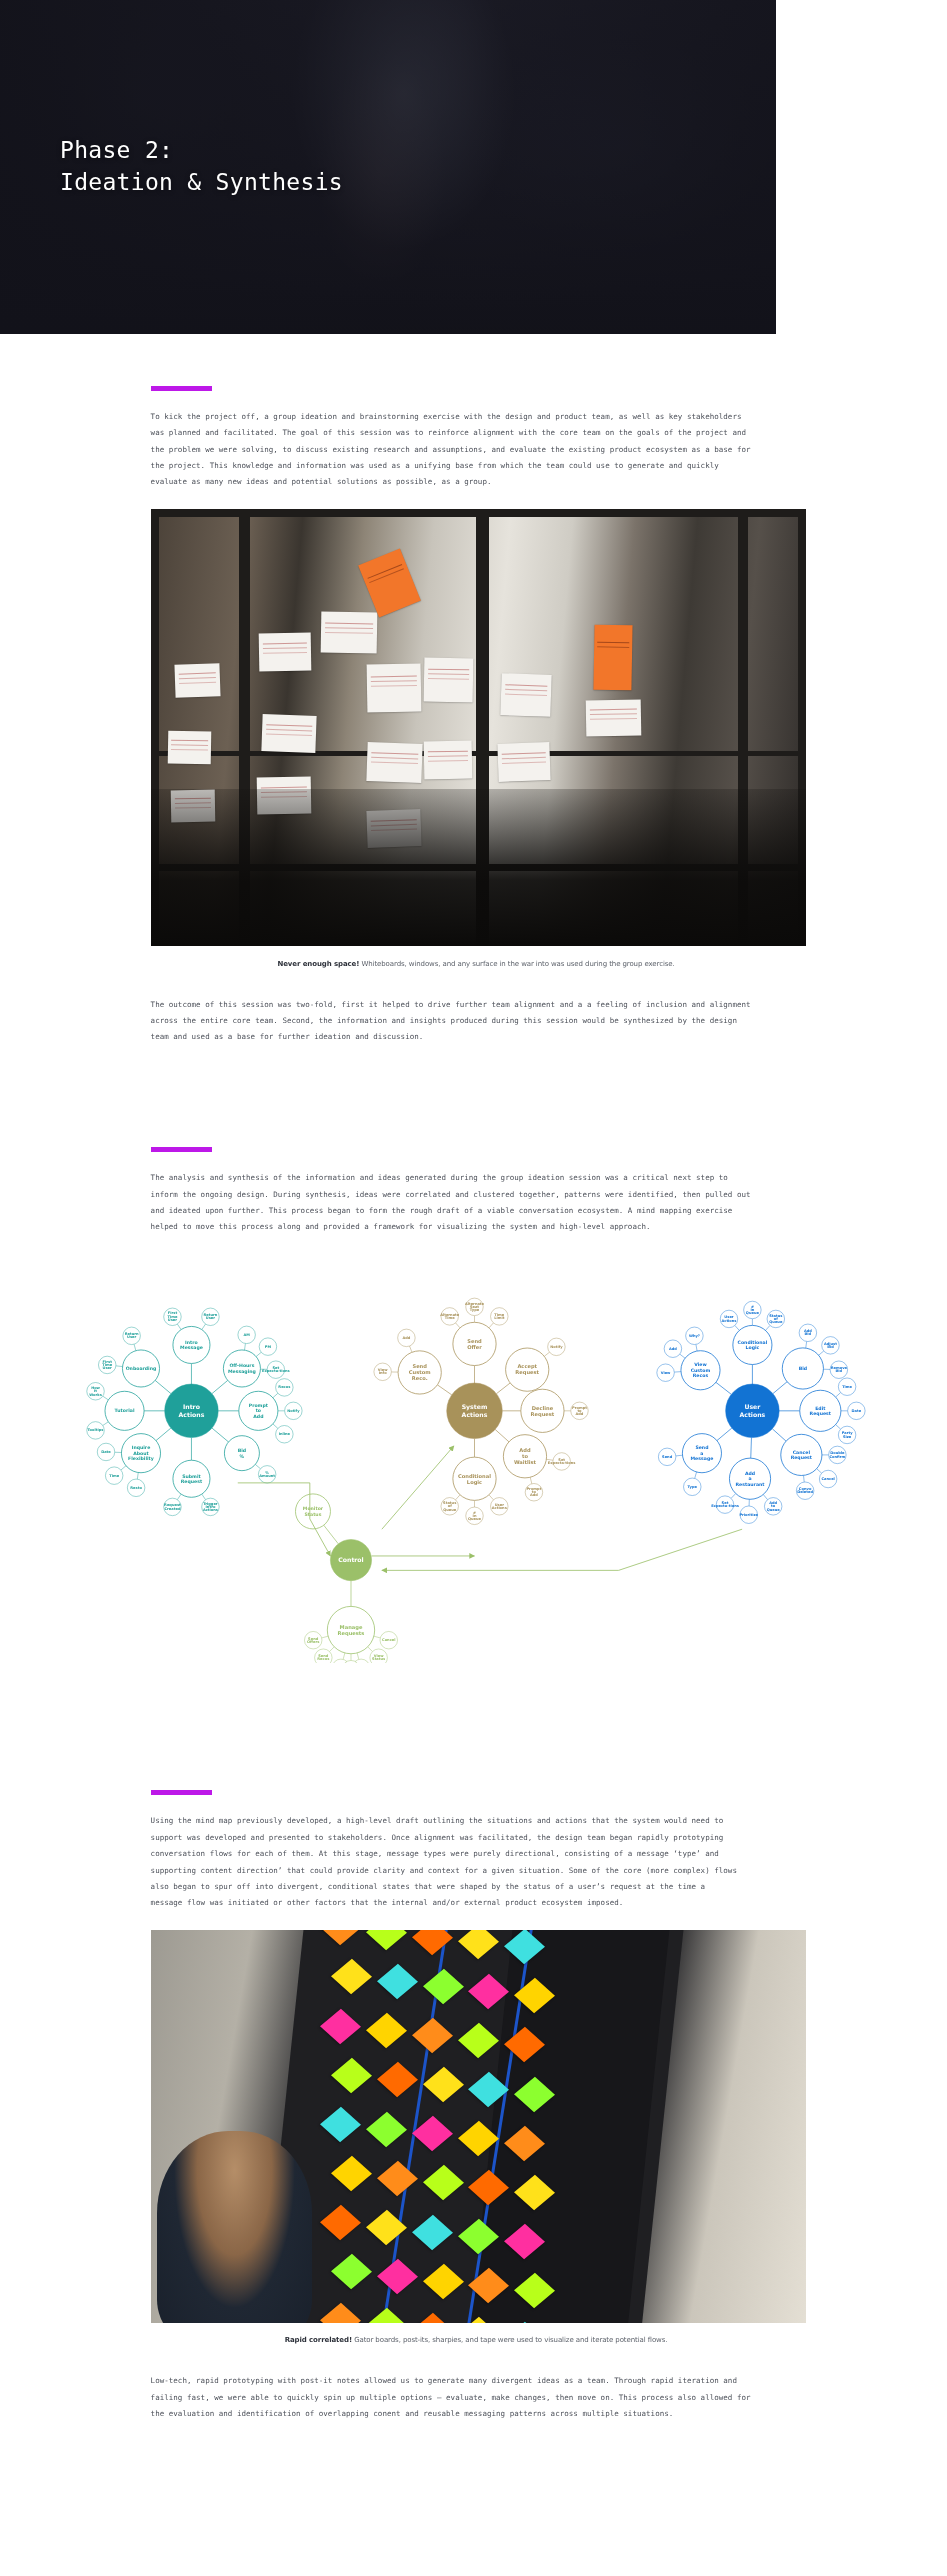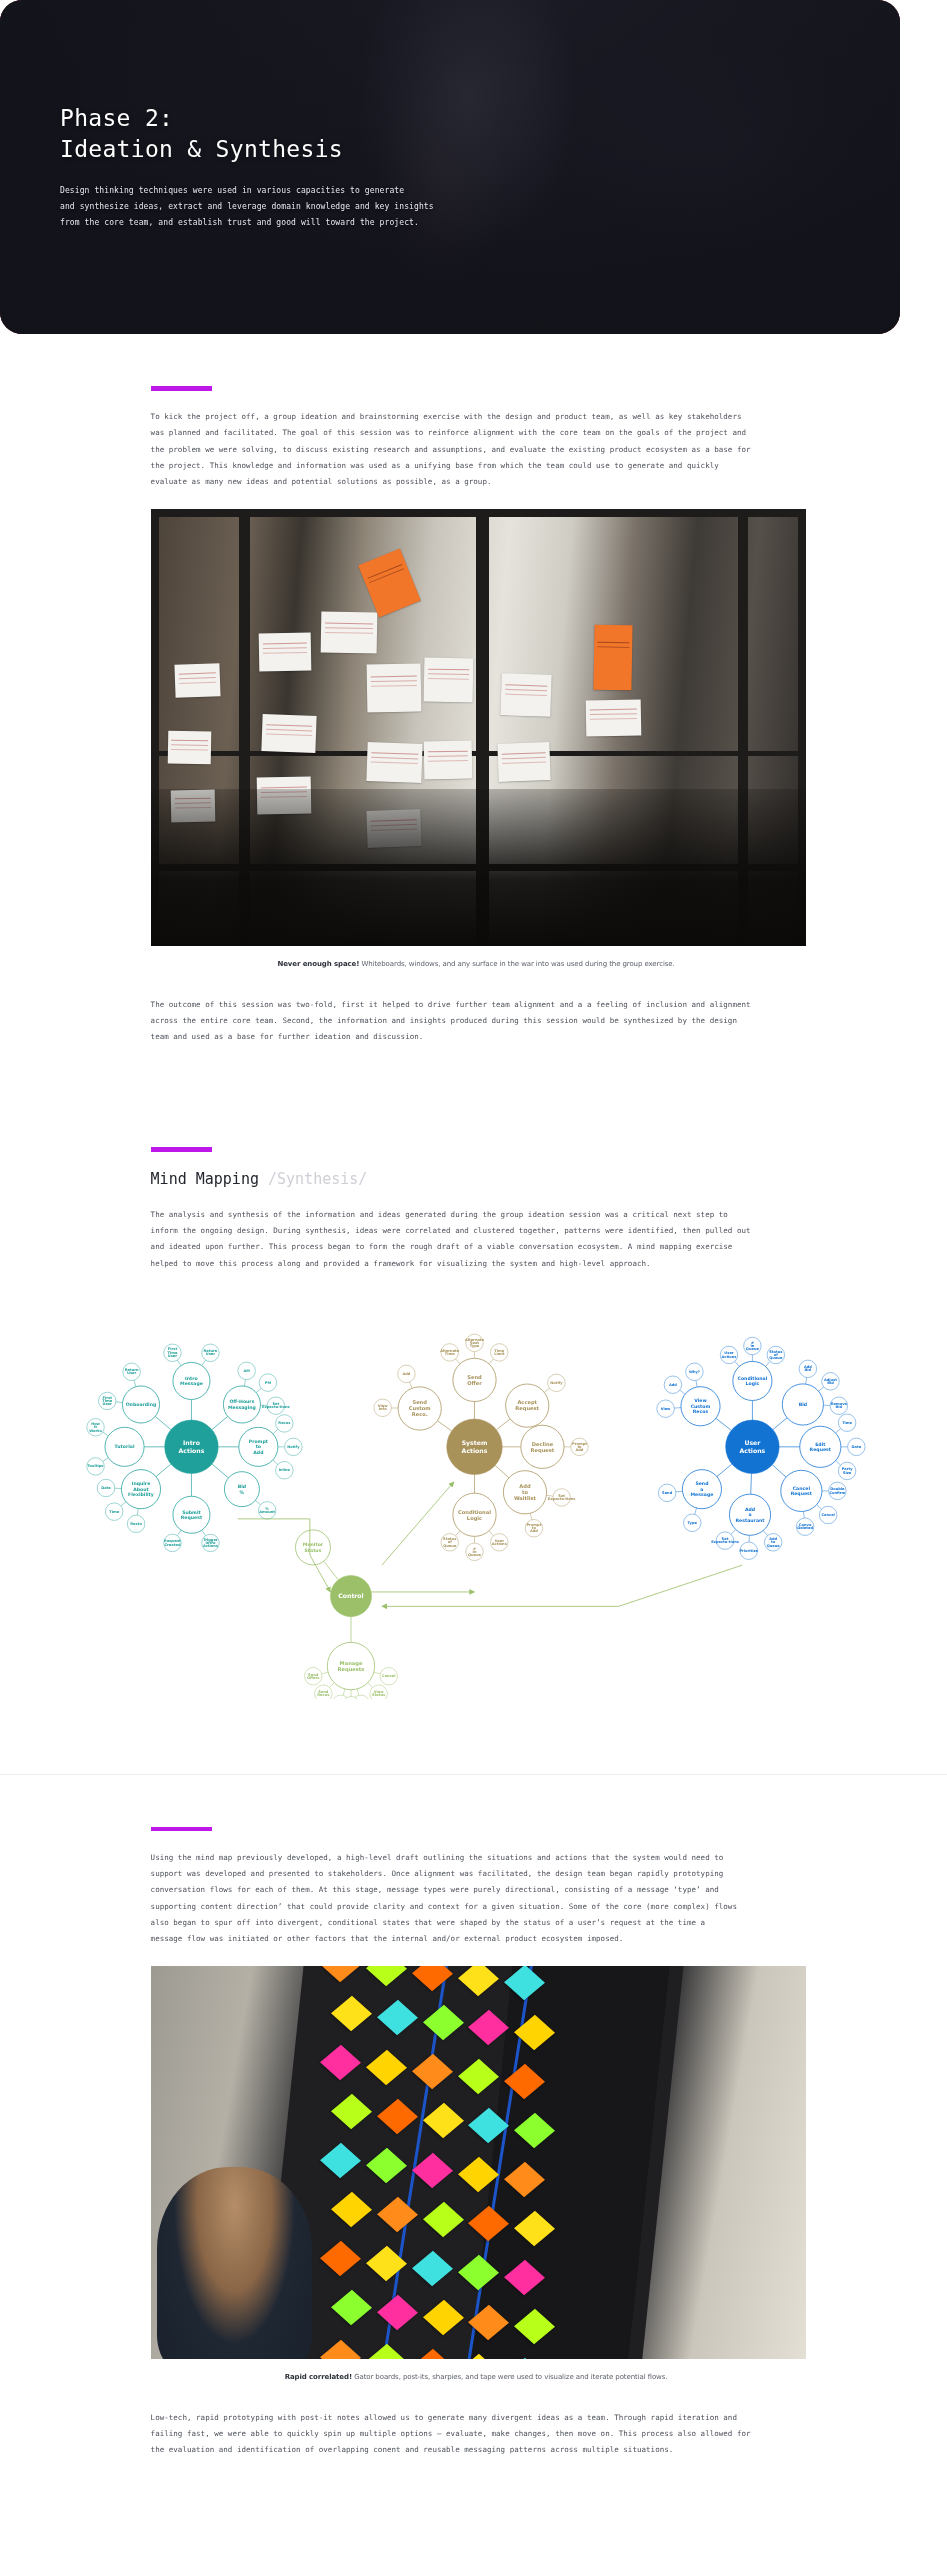--- a/index.html
+++ b/index.html
@@ -7,22 +7,22 @@
   html,body{width:948px;}
   body{
     font-family:"DejaVu Sans Mono","Liberation Mono",monospace;
     background:#ffffff;color:#3a3f4a;
     -webkit-font-smoothing:antialiased;
   }
   .page{width:948px;position:relative;overflow:hidden;}
 
   
   .hero{
-    position:relative;width:900px;height:334px;
-    background:#b91c1c;overflow:hidden;border-radius:22px;
+    position:relative;width:776px;height:334px;
+    background:#b91c1c;overflow:hidden;
   }
   .hero-photo{
     position:absolute;inset:0;
     background:
       radial-gradient(ellipse 155px 216px at 52% 28%, rgba(150,158,180,.30), rgba(150,158,180,0) 72%),
       radial-gradient(ellipse 93px 165px at 49% 52%, rgba(120,95,95,.18), rgba(0,0,0,0) 70%),
       radial-gradient(ellipse 216px 155px at 80% 44%, rgba(90,96,120,.10), rgba(0,0,0,0) 70%),
       radial-gradient(ellipse 134px 134px at 18% 30%, rgba(80,86,110,.10), rgba(0,0,0,0) 70%),
       linear-gradient(180deg,#23232f 0%,#1d1d28 45%,#171720 78%,#121219 100%);
     filter:blur(0px);
@@ -122,23 +122,20 @@
 <body>
 
 <div class="page">
 
   <header class="hero">
     <div class="hero-photo"></div>
     <div class="hero-shade"></div>
     <div class="hero-inner">
       <h1 class="hero-title">Phase 2:
 Ideation &amp; Synthesis</h1>
-      <p class="hero-sub">Design thinking techniques were used in various capacities to generate
-and synthesize ideas, extract and leverage domain knowledge and key insights
-from the core team, and establish trust and good will toward the project.</p>
     </div>
   </header>
 
   <section class="section sec-pad-top">
     <div class="wrap">
       <div class="accent-bar"></div>
       <p class="body-copy">To kick the project off, a group ideation and brainstorming exercise with the design and product team, as well as key stakeholders was planned and facilitated. The goal of this session was to reinforce alignment with the core team on the goals of the project and the problem we were solving, to discuss existing research and assumptions, and evaluate the existing product ecosystem as a base for the project. This knowledge and information was used as a unifying base from which the team could use to generate and quickly evaluate as many new ideas and potential solutions as possible, as a group.</p>
 
       <figure class="figure">
         <div class="photo photo-1">
@@ -179,24 +176,20 @@
 
       <p class="body-copy after-copy">The outcome of this session was two-fold, first it helped to drive further team alignment and a a feeling of inclusion and alignment across the entire core team. Second, the information and insights produced during this session would be synthesized by the design team and used as a base for further ideation and discussion.</p>
       <div class="sec-bottom"></div>
     </div>
   </section>
   <div class="divider"></div>
 
   <section class="section sec-pad-top">
     <div class="wrap">
       <div class="accent-bar"></div>
-      <h2 class="sec-head">
-        <span>Mind Mapping</span>
-        <span class="tag">/Synthesis/</span>
-      </h2>
       <p class="body-copy">The analysis and synthesis of the information and ideas generated during the group ideation session was a critical next step to inform the ongoing design. During synthesis, ideas were correlated and clustered together, patterns were identified, then pulled out and ideated upon further. This process began to form the rough draft of a viable conversation ecosystem. A mind mapping exercise helped to move this process along and provided a framework for visualizing the system and high-level approach.</p>
     </div>
 
     <div class="mindmap-wrap">
       <svg class="mindmap" width="907" height="422" viewBox="0 0 1760 820">
         <g id="mm-links" fill="none" stroke-width="1.4">
             <line x1="330" y1="278" x2="330" y2="238" stroke="#1fa09a" stroke-width="1.3"></line>
             <line x1="309.86905547505313" y1="172.1546473880185" x2="302.5995477299334" y2="161.37715894480297" stroke="#1fa09a" stroke-width="0.9"></line>
             <line x1="350.13094452494687" y1="172.1546473880185" x2="357.4004522700666" y2="161.37715894480297" stroke="#1fa09a" stroke-width="0.9"></line>
             <line x1="290.16568895781313" y1="296.57504429629995" x2="259.52391123305404" y2="270.8635399088384" stroke="#1fa09a" stroke-width="1.3"></line>

